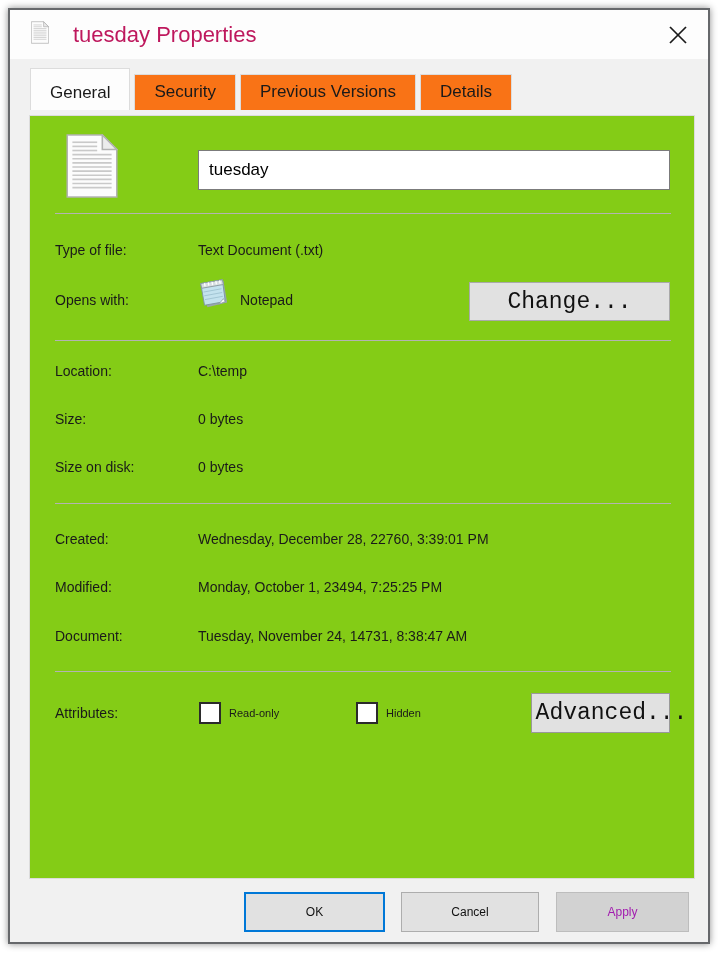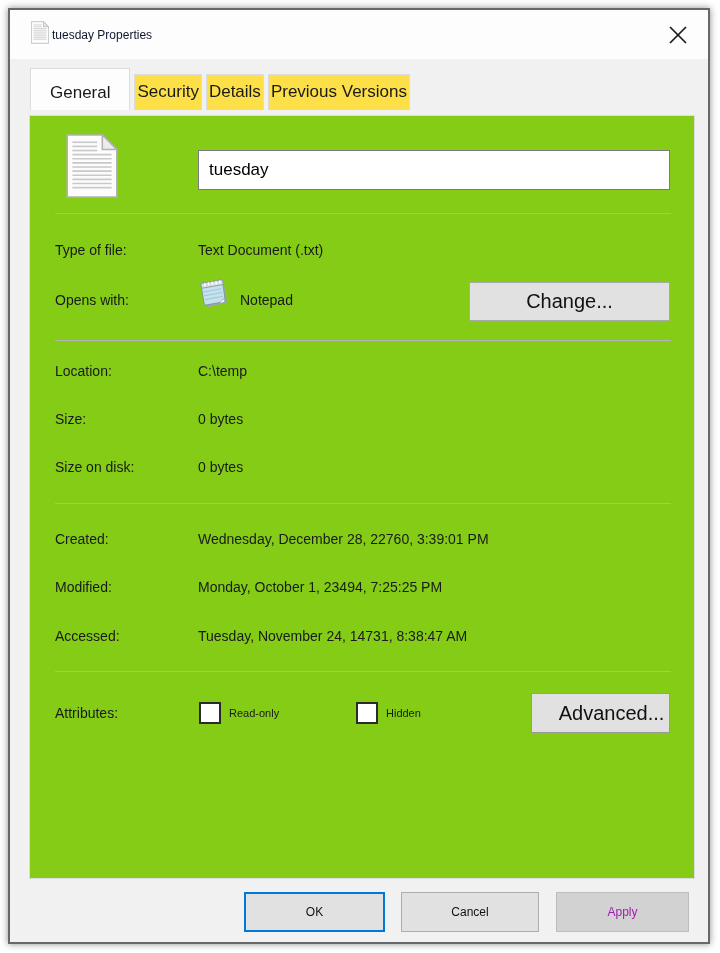--- a/index.html
+++ b/index.html
@@ -8,28 +8,28 @@
     -webkit-font-smoothing:antialiased; }
   .stage { position:relative; width:720px; height:953px; overflow:hidden; }
 
   .window { position:absolute; left:8px; top:8px; width:702px; height:936px;
     background:#f1f1f1; border:2px solid #66686b;
     box-shadow:0 0 7px rgba(0,0,0,.45); }
 
   
   .titlebar { position:relative; height:49px; background:#fdfdfd;
     display:flex; align-items:center; padding-left:21px; }
-  .titlebar .title { margin-left:3px; font-size:12px; color:#0f172a; }
+  .titlebar .title { margin-left:24px; font-size:22px; color:#be185d; }
   .close-btn { position:absolute; right:16px; top:11px; width:28px; height:28px;
     display:flex; align-items:center; justify-content:center; cursor:pointer; }
 
   
   .tabs { position:absolute; left:20px; top:58px; display:flex; align-items:flex-end; }
-  .tab { height:36px; line-height:34px; padding:0 2px; font-size:17px;
-    background:#fde047; border:1px solid #dcdcdc; border-bottom:none;
+  .tab { height:36px; line-height:34px; padding:0 19px; font-size:17px;
+    background:#f97316; border:1px solid #dcdcdc; border-bottom:none;
     margin-right:4px; white-space:nowrap; }
   .tab.active { height:42px; line-height:40px; padding:4px 19px; background:#fdfdfd;
     position:relative; z-index:3; }
 
   
   .panel { position:absolute; left:19px; top:105px; width:666px; height:764px;
     background:#84cc16; border:1px solid #dcdcdc; z-index:2; }
 
   .sep { position:absolute; left:25px; width:616px; height:1px; background:#b3b3b3; }
 
@@ -38,21 +38,21 @@
   .val { left:168px; }
 
   .filename-input { position:absolute; left:168px; top:34px; width:472px; height:40px;
     border:1px solid #7b7b7b; background:#ffffff; font-family:"Liberation Sans",sans-serif;
     font-size:17px; padding:0 10px; color:#000; }
 
   .file-icon-big { position:absolute; left:36px; top:18px; }
   .notepad-icon { position:absolute; left:166px; top:160px; }
 
   .push-btn { position:absolute; background:#e1e1e1; border:1px solid #a9a9a9;
-    font-family:Liberation Sans, sans-serif; font-size:20px; color:#111;
+    font-family:Liberation Mono, monospace; font-size:23px; color:#111;
     display:flex; align-items:center; justify-content:center; cursor:pointer; }
   .change-btn { left:439px; top:166px; width:201px; height:39px; }
   .advanced-btn { left:501px; top:577px; width:139px; height:40px; border-color:#999;padding-left:22px; }
 
   .checkbox { position:absolute; width:22px; height:22px; background:#fff;
     border:2px solid #2b2b2b; top:586px; cursor:pointer; }
   .cb-readonly { left:169px; }
   .cb-hidden { left:326px; }
   .cb-label { position:absolute; top:586px; font-size:11px; line-height:22px; }
   .cb-label.ro { left:199px; }
@@ -97,22 +97,22 @@
         <svg width="22" height="22" viewBox="0 0 22 22">
           <line x1="3" y1="3" x2="19" y2="19" stroke="#1a1a1a" stroke-width="1.7"></line>
           <line x1="19" y1="3" x2="3" y2="19" stroke="#1a1a1a" stroke-width="1.7"></line>
         </svg>
       </span>
     </div>
 
     <div class="tabs">
       <div class="tab active">General</div>
       <div class="tab">Security</div>
+      <div class="tab">Previous Versions</div>
       <div class="tab">Details</div>
-      <div class="tab">Previous Versions</div>
     </div>
 
     <div class="panel">
 
       <span class="file-icon-big">
         <svg width="52" height="64" viewBox="0 0 50 62">
           <path d="M1,1 H35 L49,15 V61 H1 Z" fill="#fcfcfc" stroke="#b2b2b2" stroke-width="1.5"></path>
           <path d="M35,1 L35,15 H49 Z" fill="#ececec" stroke="#b2b2b2" stroke-width="1.5"></path>
           <g stroke="#c9c9c9" stroke-width="1.6">
             <line x1="6" y1="8" x2="30" y2="8"></line>
@@ -174,21 +174,21 @@
       <span class="val" style="top:339px">0 bytes</span>
 
       <div class="sep" style="top:387px"></div>
 
       <span class="lbl" style="top:411px">Created:</span>
       <span class="val" style="top:411px">Wednesday, December 28, 22760, 3:39:01 PM</span>
 
       <span class="lbl" style="top:459px">Modified:</span>
       <span class="val" style="top:459px">Monday, October 1, 23494, 7:25:25 PM</span>
 
-      <span class="lbl" style="top:508px">Accessed:</span>
+      <span class="lbl" style="top:508px">Document:</span>
       <span class="val" style="top:508px">Tuesday, November 24, 14731, 8:38:47 AM</span>
 
       <div class="sep" style="top:555px"></div>
 
       <span class="lbl" style="top:585px">Attributes:</span>
       <div class="checkbox cb-readonly"></div>
       <span class="cb-label ro">Read-only</span>
       <div class="checkbox cb-hidden"></div>
       <span class="cb-label hid">Hidden</span>
       <button class="push-btn advanced-btn">Advanced...</button>

